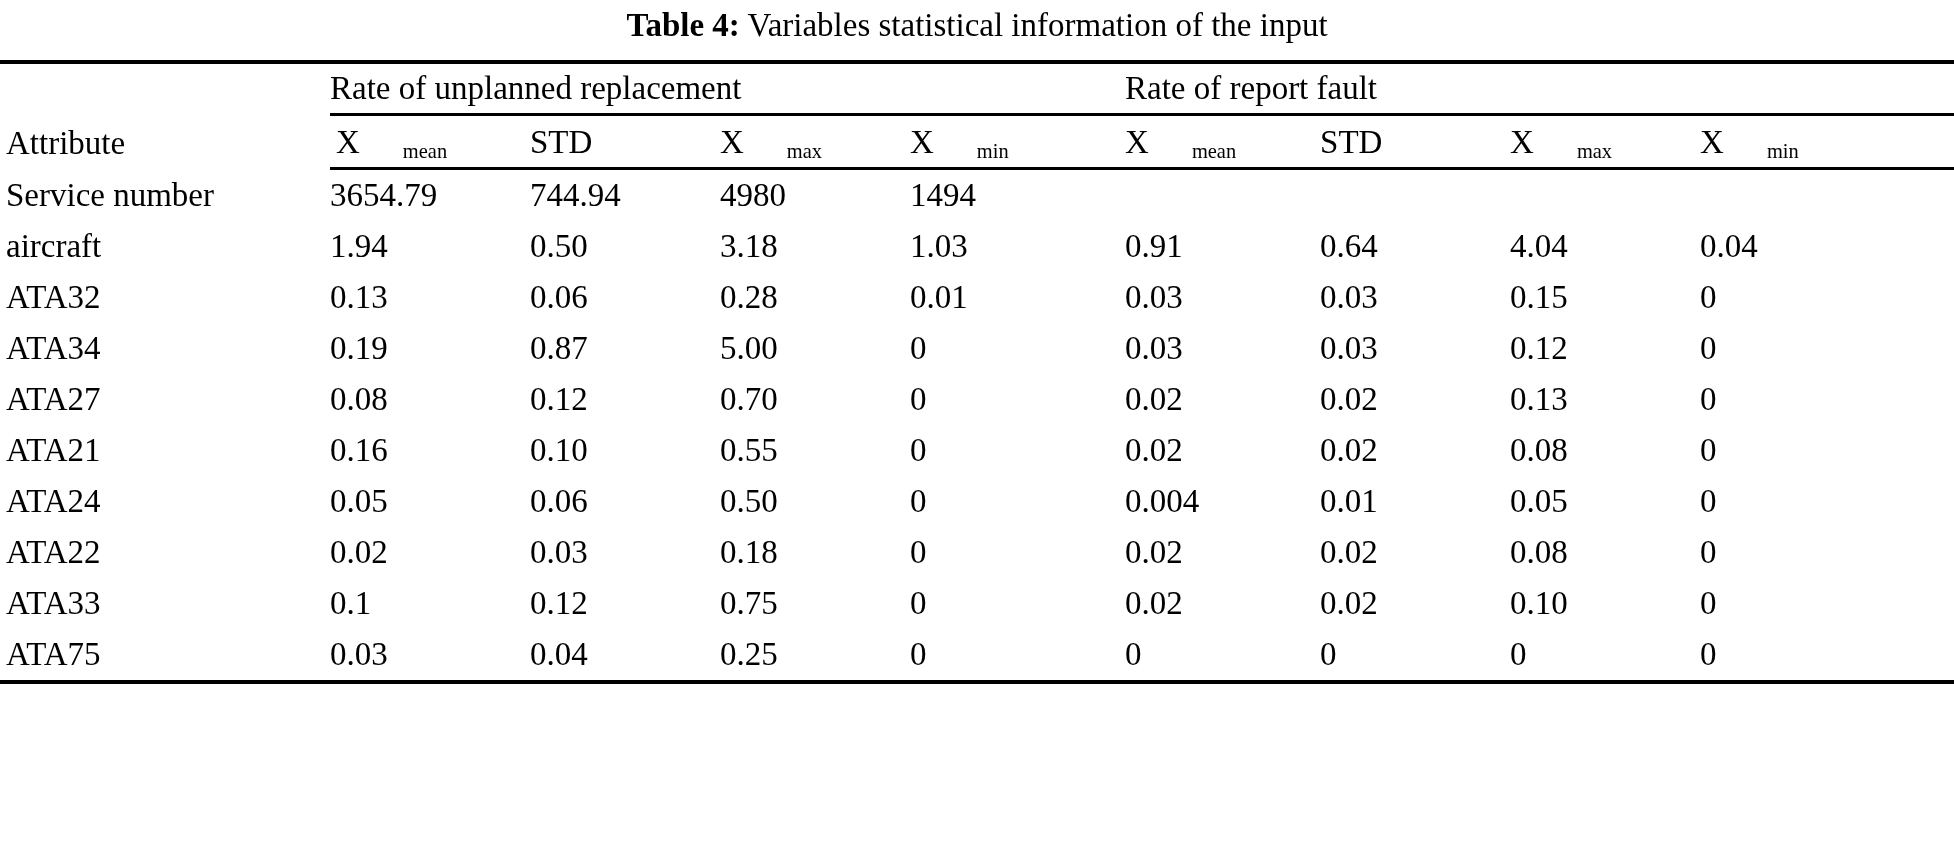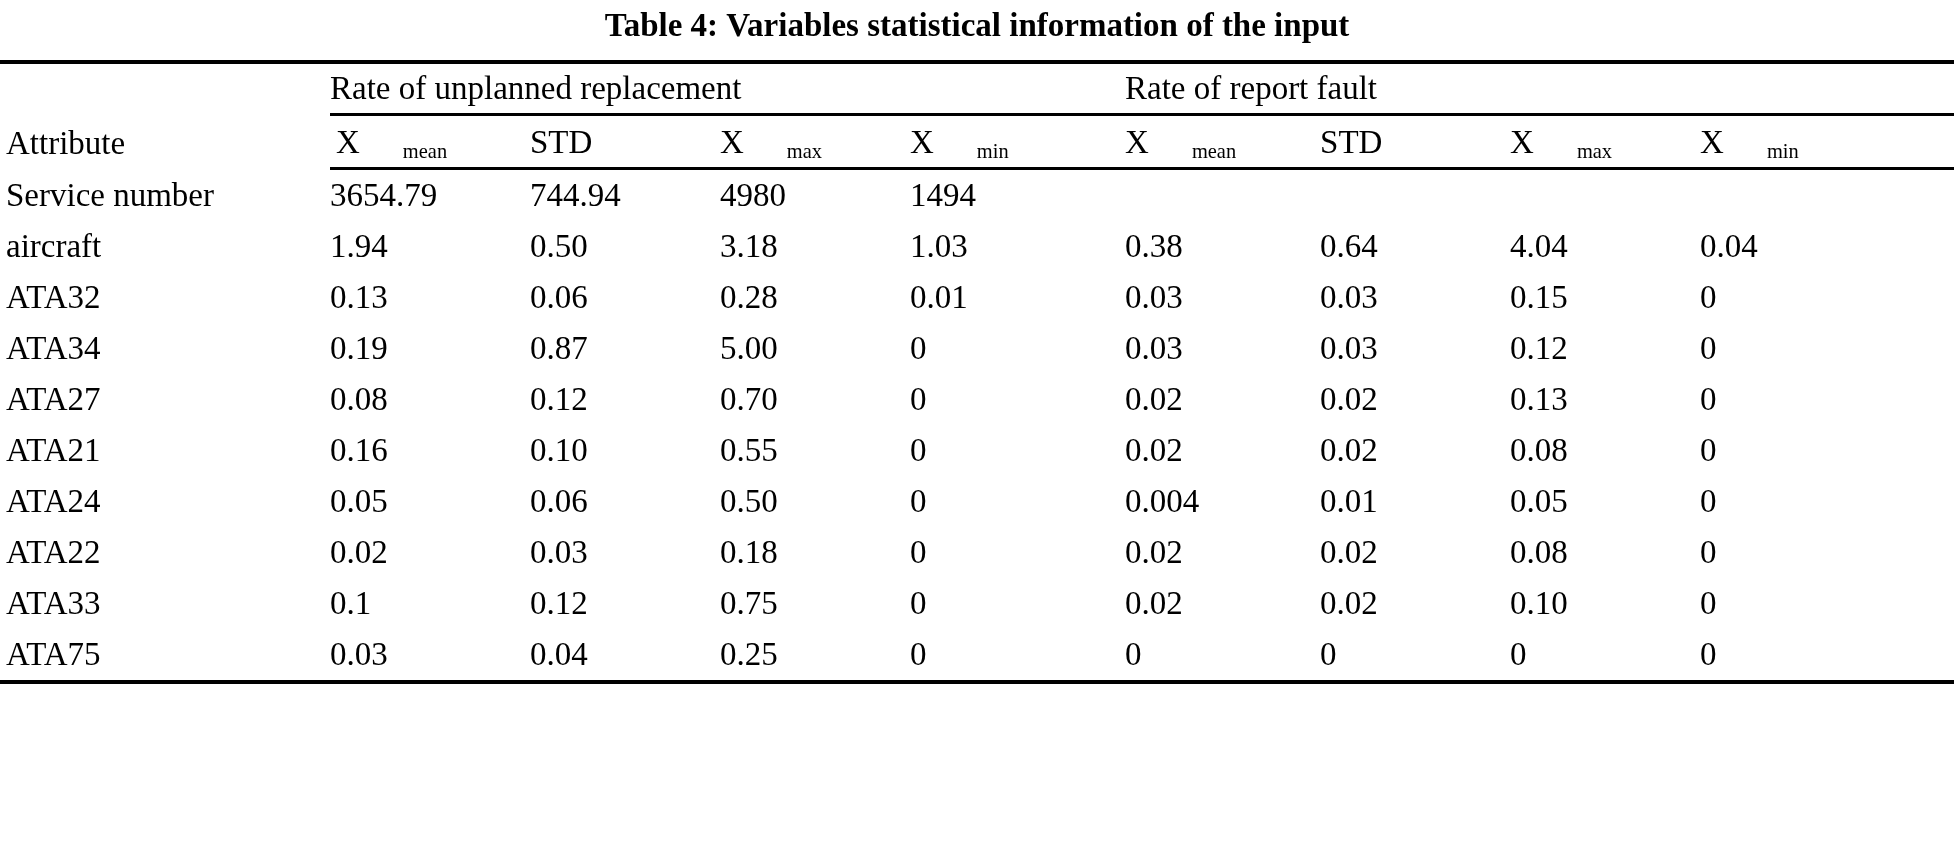--- a/index.html
+++ b/index.html
@@ -23,21 +23,21 @@
     text-align: center;
     font-size: 33px;
     line-height: 1.2;
     padding: 6px 0 14px 0;
   }
   .caption .cap-label {
     font-weight: bold;
     text-align: right;
   }
   .caption .cap-text {
-    font-weight: bold;
+    font-weight: normal;
   }
   table.stat {
     border-collapse: collapse;
     width: 1954px;
     table-layout: fixed;
     font-size: 33px;
   }
   table.stat td, table.stat th {
     padding: 0;
     font-weight: normal;
@@ -146,21 +146,21 @@
       <td class="cell"></td>
       <td class="cell right-edge"></td>
     </tr>
 
     <tr>
       <td class="cell attr">aircraft</td>
       <td class="cell">1.94</td>
       <td class="cell">0.50</td>
       <td class="cell">3.18</td>
       <td class="cell">1.03</td>
-      <td class="cell">0.38</td>
+      <td class="cell">0.91</td>
       <td class="cell">0.64</td>
       <td class="cell">4.04</td>
       <td class="cell right-edge">0.04</td>
     </tr>
 
     <tr>
       <td class="cell attr">ATA32</td>
       <td class="cell">0.13</td>
       <td class="cell">0.06</td>
       <td class="cell">0.28</td>

